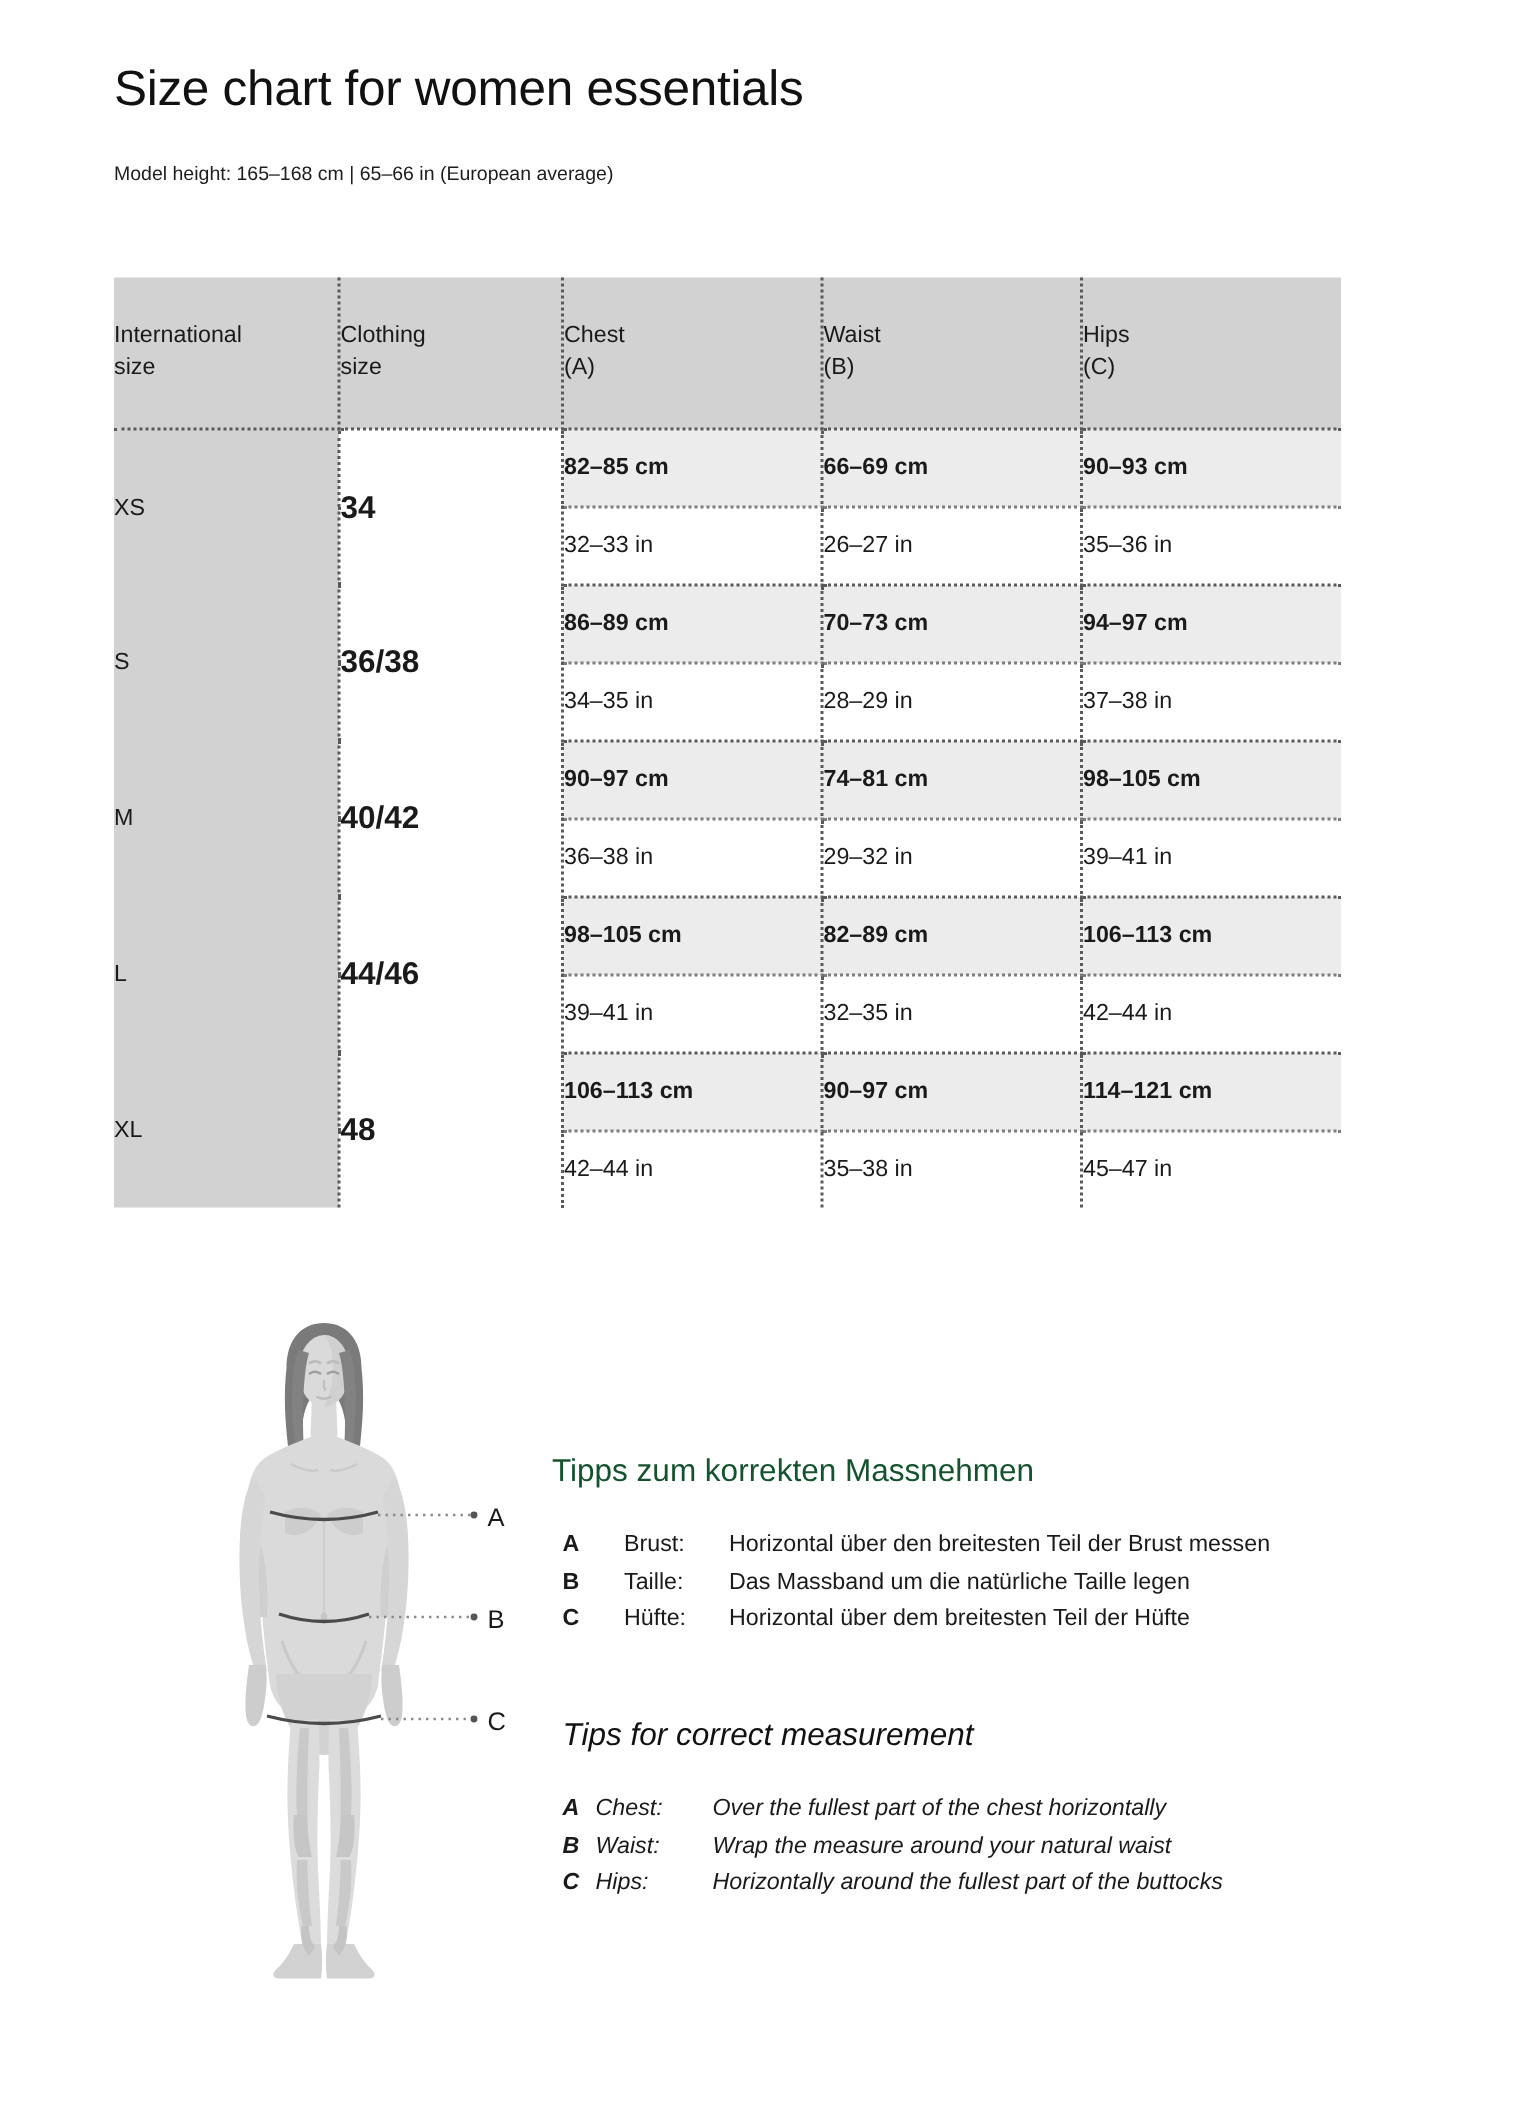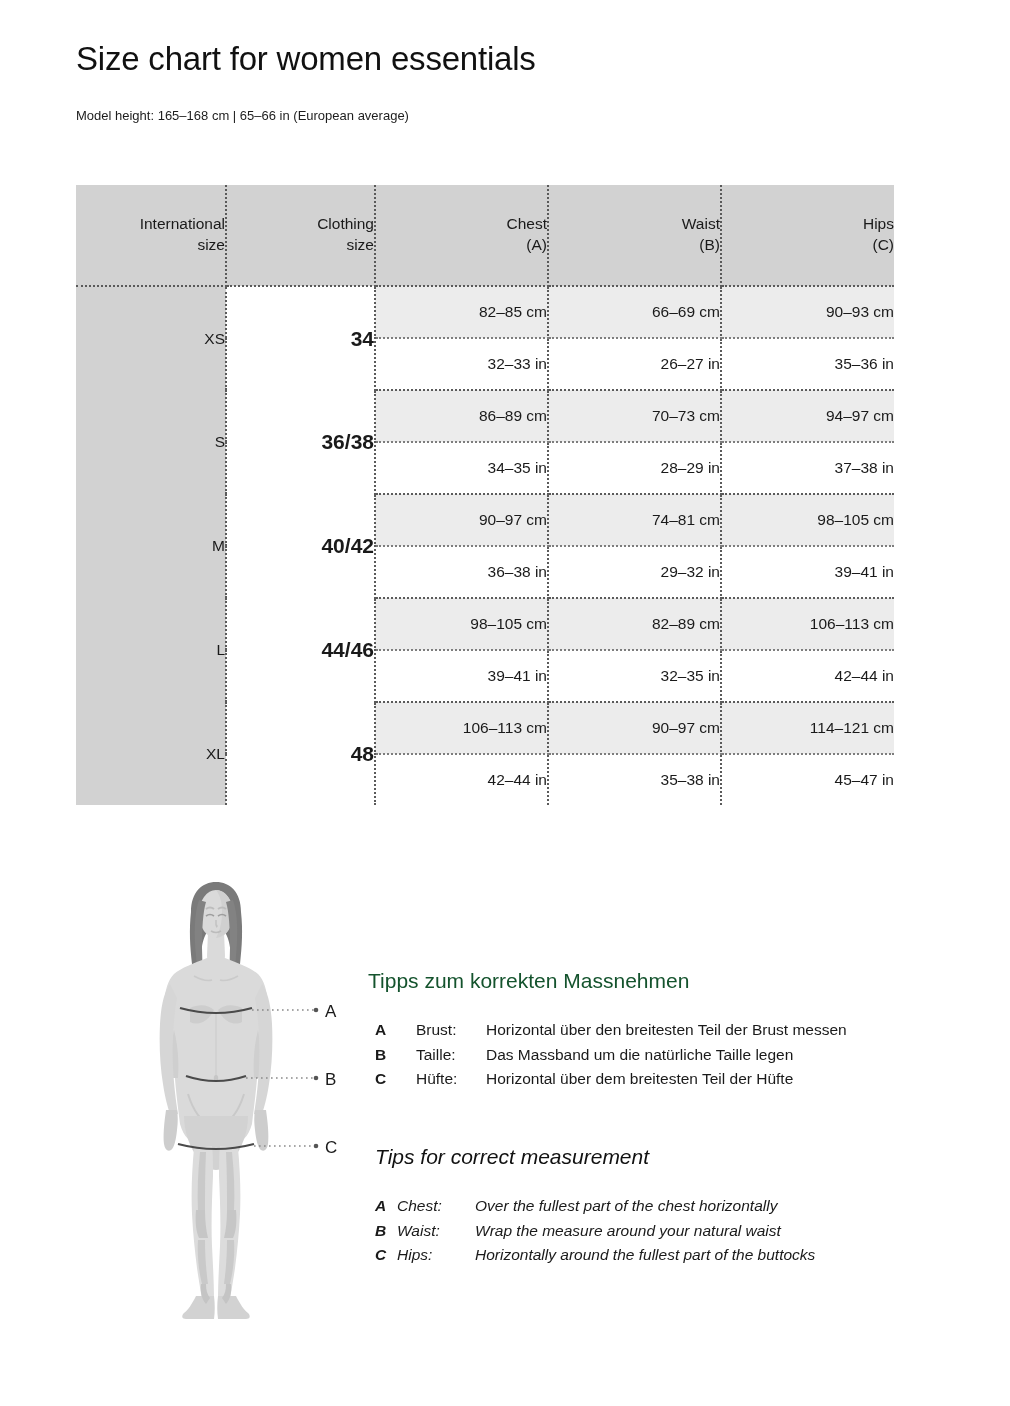--- a/index.html
+++ b/index.html
@@ -47,21 +47,21 @@
     table-layout: fixed;
   }
   .size-table col.c-intl  { width: 150px; }
   .size-table col.c-cloth { width: 149px; }
   .size-table col.c-meas  { width: 173px; }
 
   .size-table th,
   .size-table td {
     padding: 0;
     margin: 0;
-    text-align: right;
+    text-align: left;
     vertical-align: middle;
     font-weight: 400;
     font-size: 15.5px;
     color: #1a1a1a;
   }
 
   .hdr-row th {
     height: 100px;
     background: #d2d2d2;
     line-height: 1.35;
@@ -82,21 +82,21 @@
     font-size: 21px;
     font-weight: bold;
   }
   td.cell-val {
     height: 50px;
     border-right: 2px dotted #5a5a5a;
     font-size: 15.5px;
   }
   td.cell-val:last-child { border-right: none; }
 
-  tr.row-cm td.cell-val { background: #ececec; }
+  tr.row-cm td.cell-val { background: #ececec; font-weight: bold; }
   tr.row-in td.cell-val { background: #ffffff; }
 
   
   tr.row-cm td.cell-val { border-bottom: 2px dotted #7d7d7d; }
 
   
   tr.group-end td { border-bottom: 2px dotted #5a5a5a; }
   tr.last-group td { border-bottom: none; }
   #body-figure {
     position: absolute;

